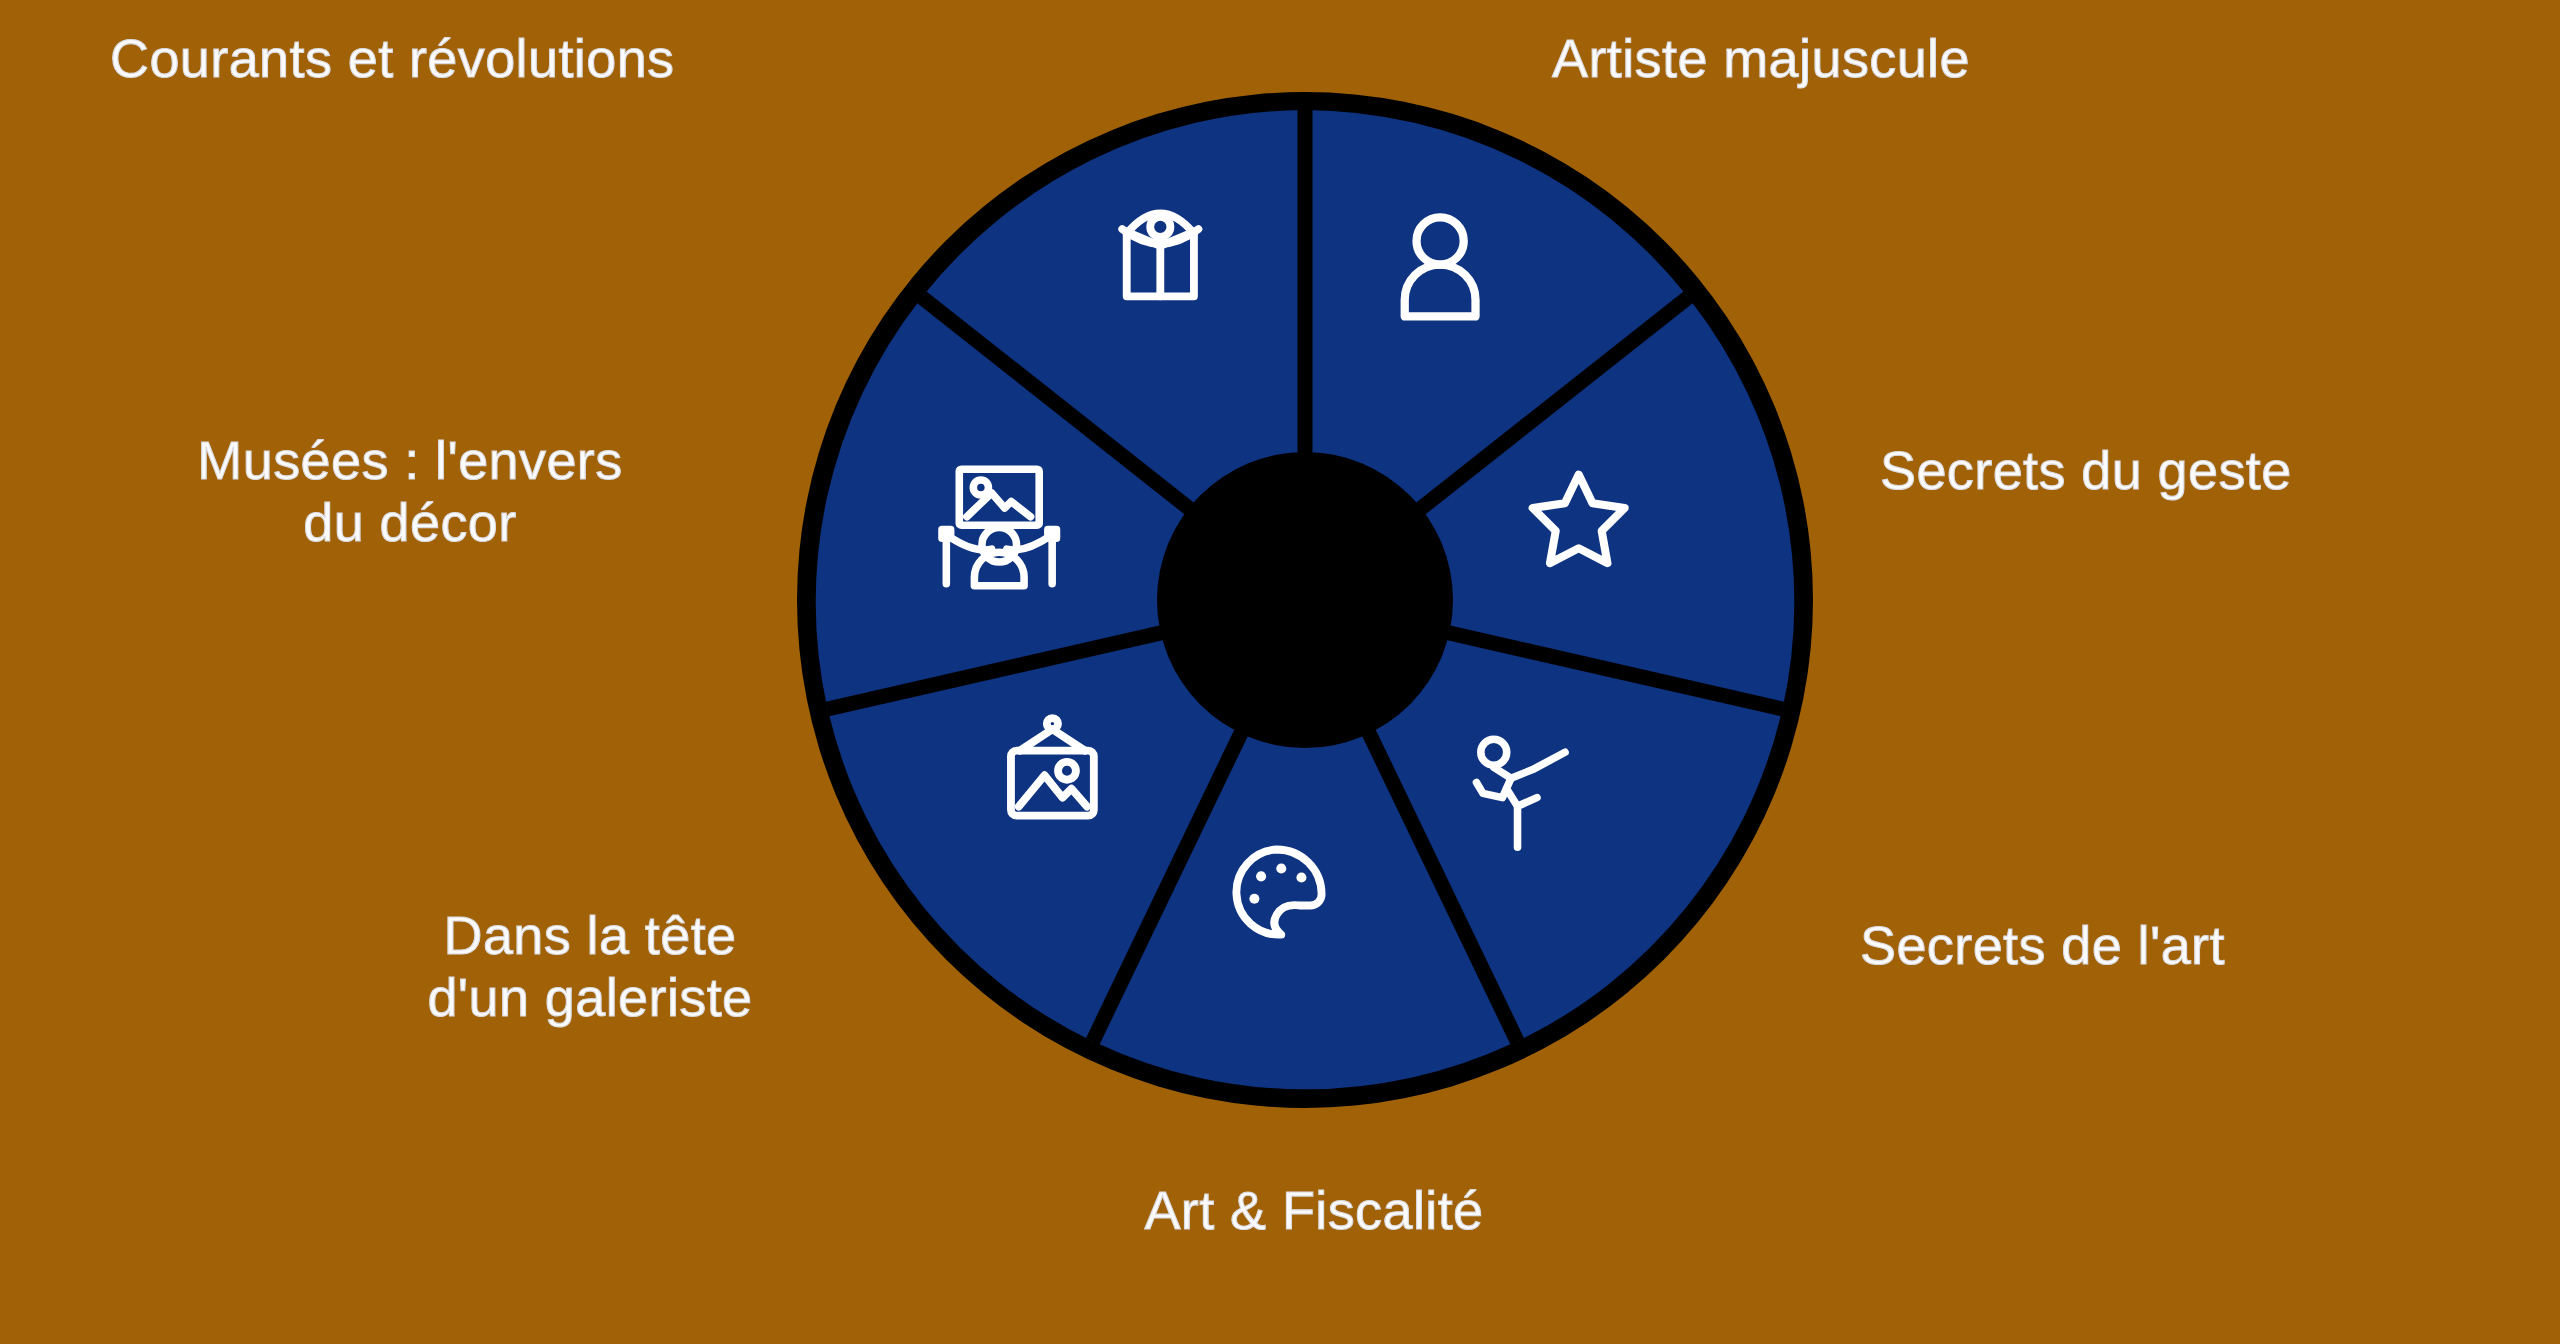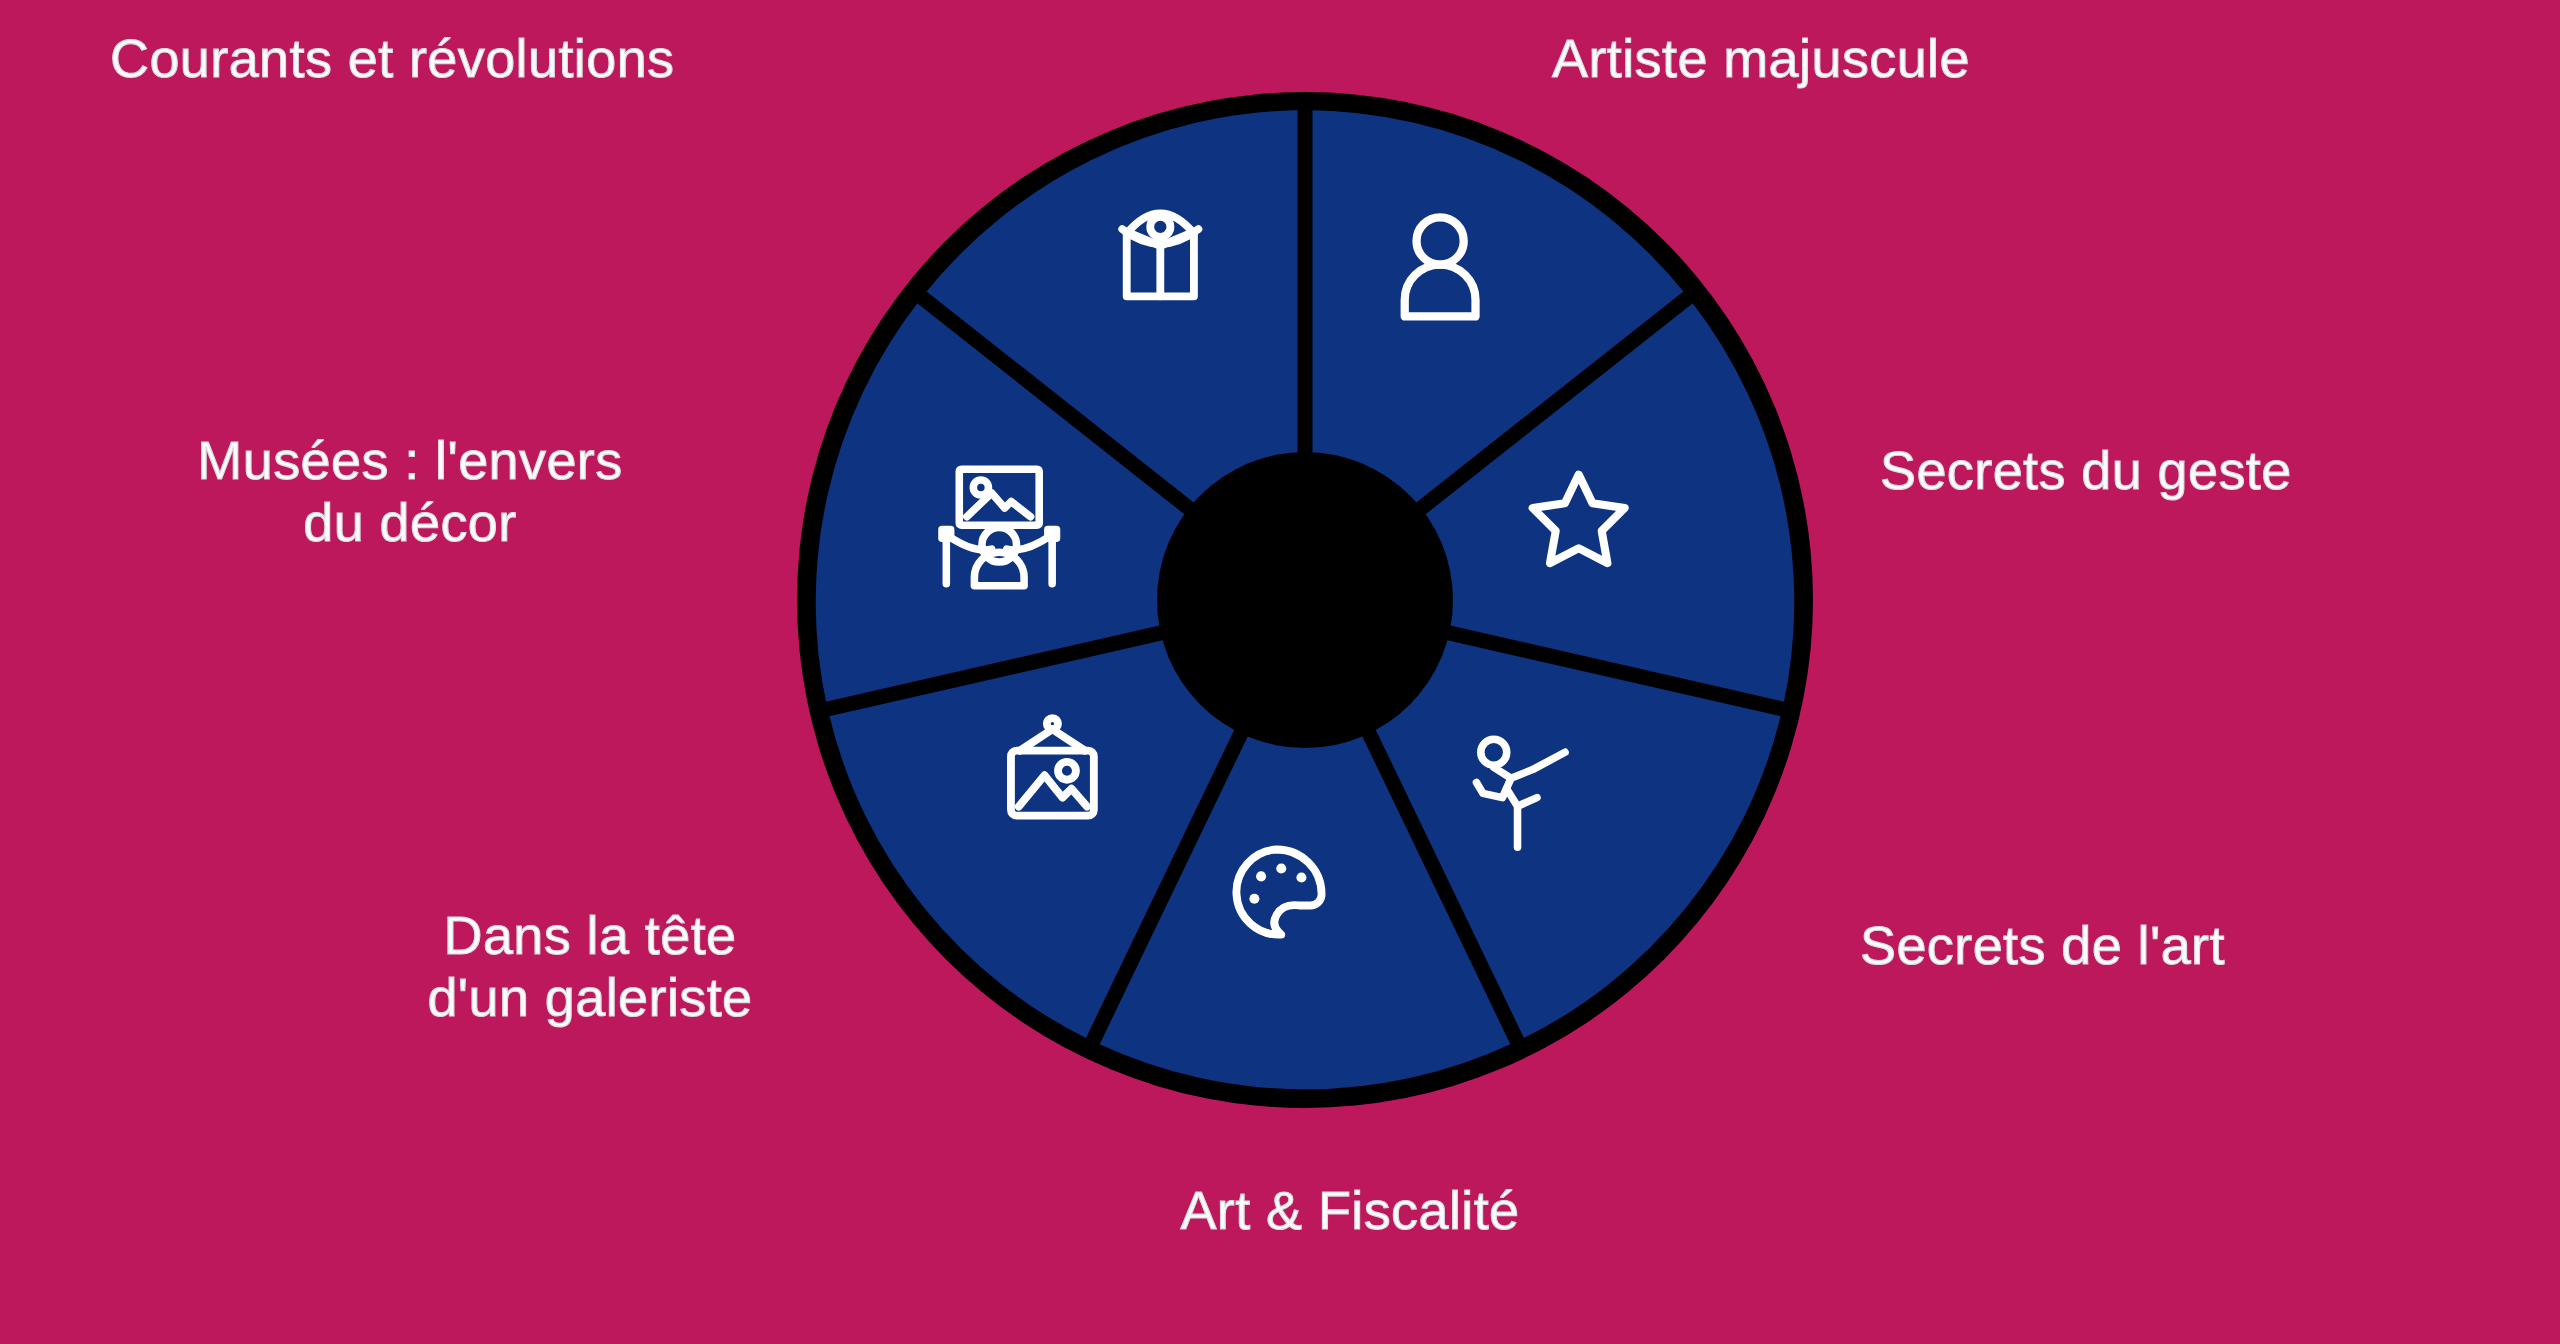--- a/index.html
+++ b/index.html
@@ -12,21 +12,21 @@
     height: 1344px;
     font-family: "Liberation Sans", sans-serif;
     overflow: hidden;
     position: relative;
   }
 
   #stage {
     position: relative;
     width: 2560px;
     height: 1344px;
-    background: #be185d;
+    background: #a16207;
   }
 
   
   #wheel-wrap {
     position: absolute;
     left: 790px;
     top: 85px;
     width: 1030px;
     height: 1030px;
   }
@@ -49,21 +49,21 @@
     white-space: pre-line;
     pointer-events: auto;
   }
 
   .lbl-tl { left: 110px;  top: 28px;   width: 900px;  text-align: left; }
   .lbl-tr { left: 1552px; top: 28px;   width: 820px;  text-align: left; }
   .lbl-ml { left: 60px;   top: 430px;  width: 700px;  text-align: center; }
   .lbl-mr { left: 1880px; top: 440px;  width: 660px;  text-align: left; }
   .lbl-bl { left: 300px;  top: 905px;  width: 580px;  text-align: center; }
   .lbl-br { left: 1860px; top: 915px;  width: 680px;  text-align: left; }
-  .lbl-bo { left: 1060px; top: 1180px; width: 580px;  text-align: center; }
+  .lbl-bo { left: 1024px; top: 1180px; width: 580px;  text-align: center; }
 </style>
 </head>
 <body style="background: rgb(255, 255, 255);">
 
 <div id="stage">
 
   <div id="wheel-wrap">
     <svg id="wheel-svg" viewBox="0 0 1030 1030" xmlns="http://www.w3.org/2000/svg">
 
       <circle cx="515" cy="515" r="508" fill="#000000"></circle>

